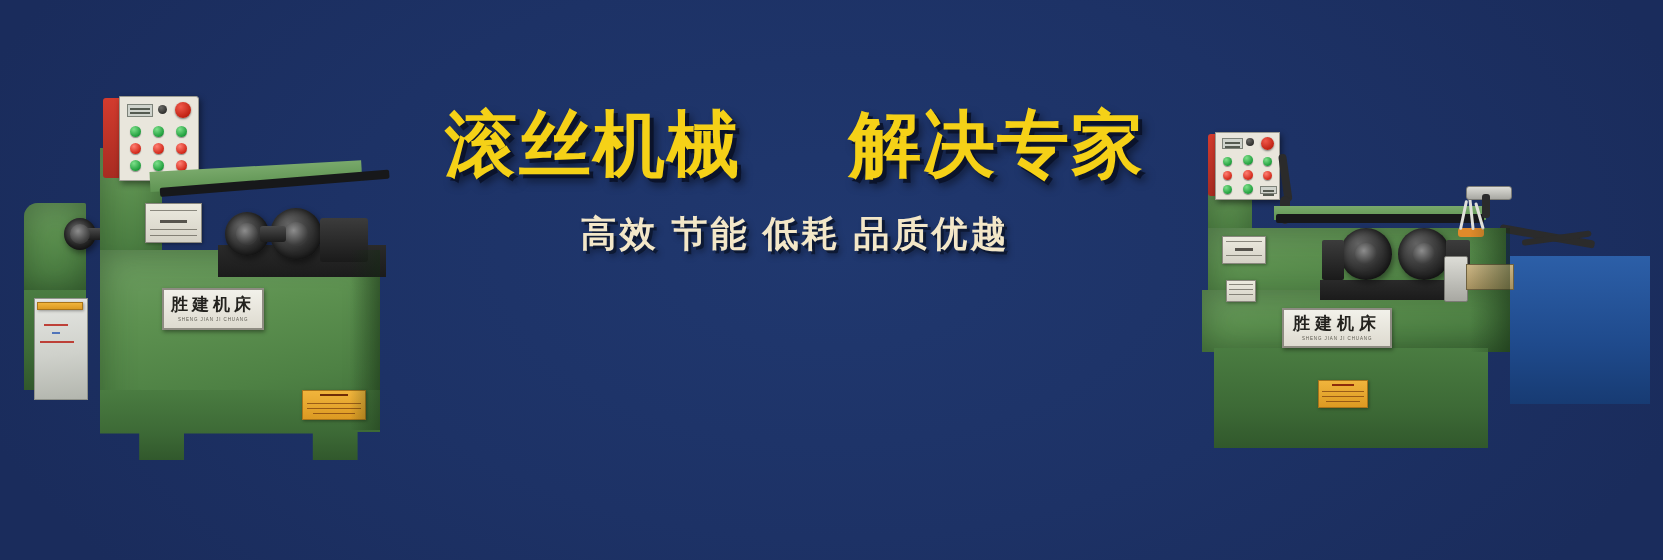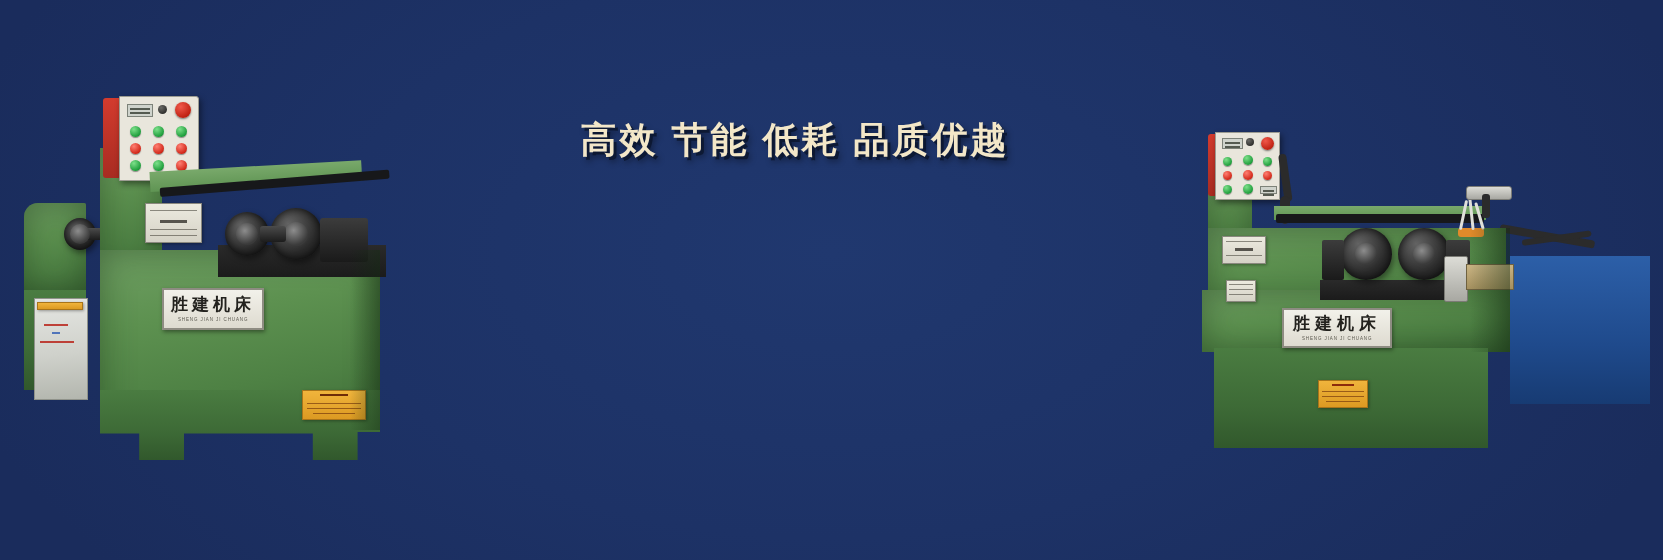--- a/index.html
+++ b/index.html
@@ -456,18 +456,23 @@
     <div class="pipe" style="left:308px; top:74px; width:3px; height:28px; transform:rotate(-16deg);"></div>
     <div class="steel-box" style="left:296px; top:58px; width:44px; height:12px; border-radius:3px;"></div>
     <div class="pipe-dark" style="left:312px; top:66px; width:8px; height:24px;"></div>
 
     <div class="m-shadow-edge" style="left:300px; top:100px; width:40px; height:124px;"></div>
   </div>
 
   <div class="text-block">
 
 
+    <div class="headline">
+      <div class="headline-part">滚丝机械</div>
+      <div class="headline-gap"></div>
+      <div class="headline-part">解决专家</div>
+    </div>
 
     <div class="sub-line sub-line-1">高效  节能  低耗  品质优越</div>
 
   </div>
 
 </div>
 
 </body></html>

